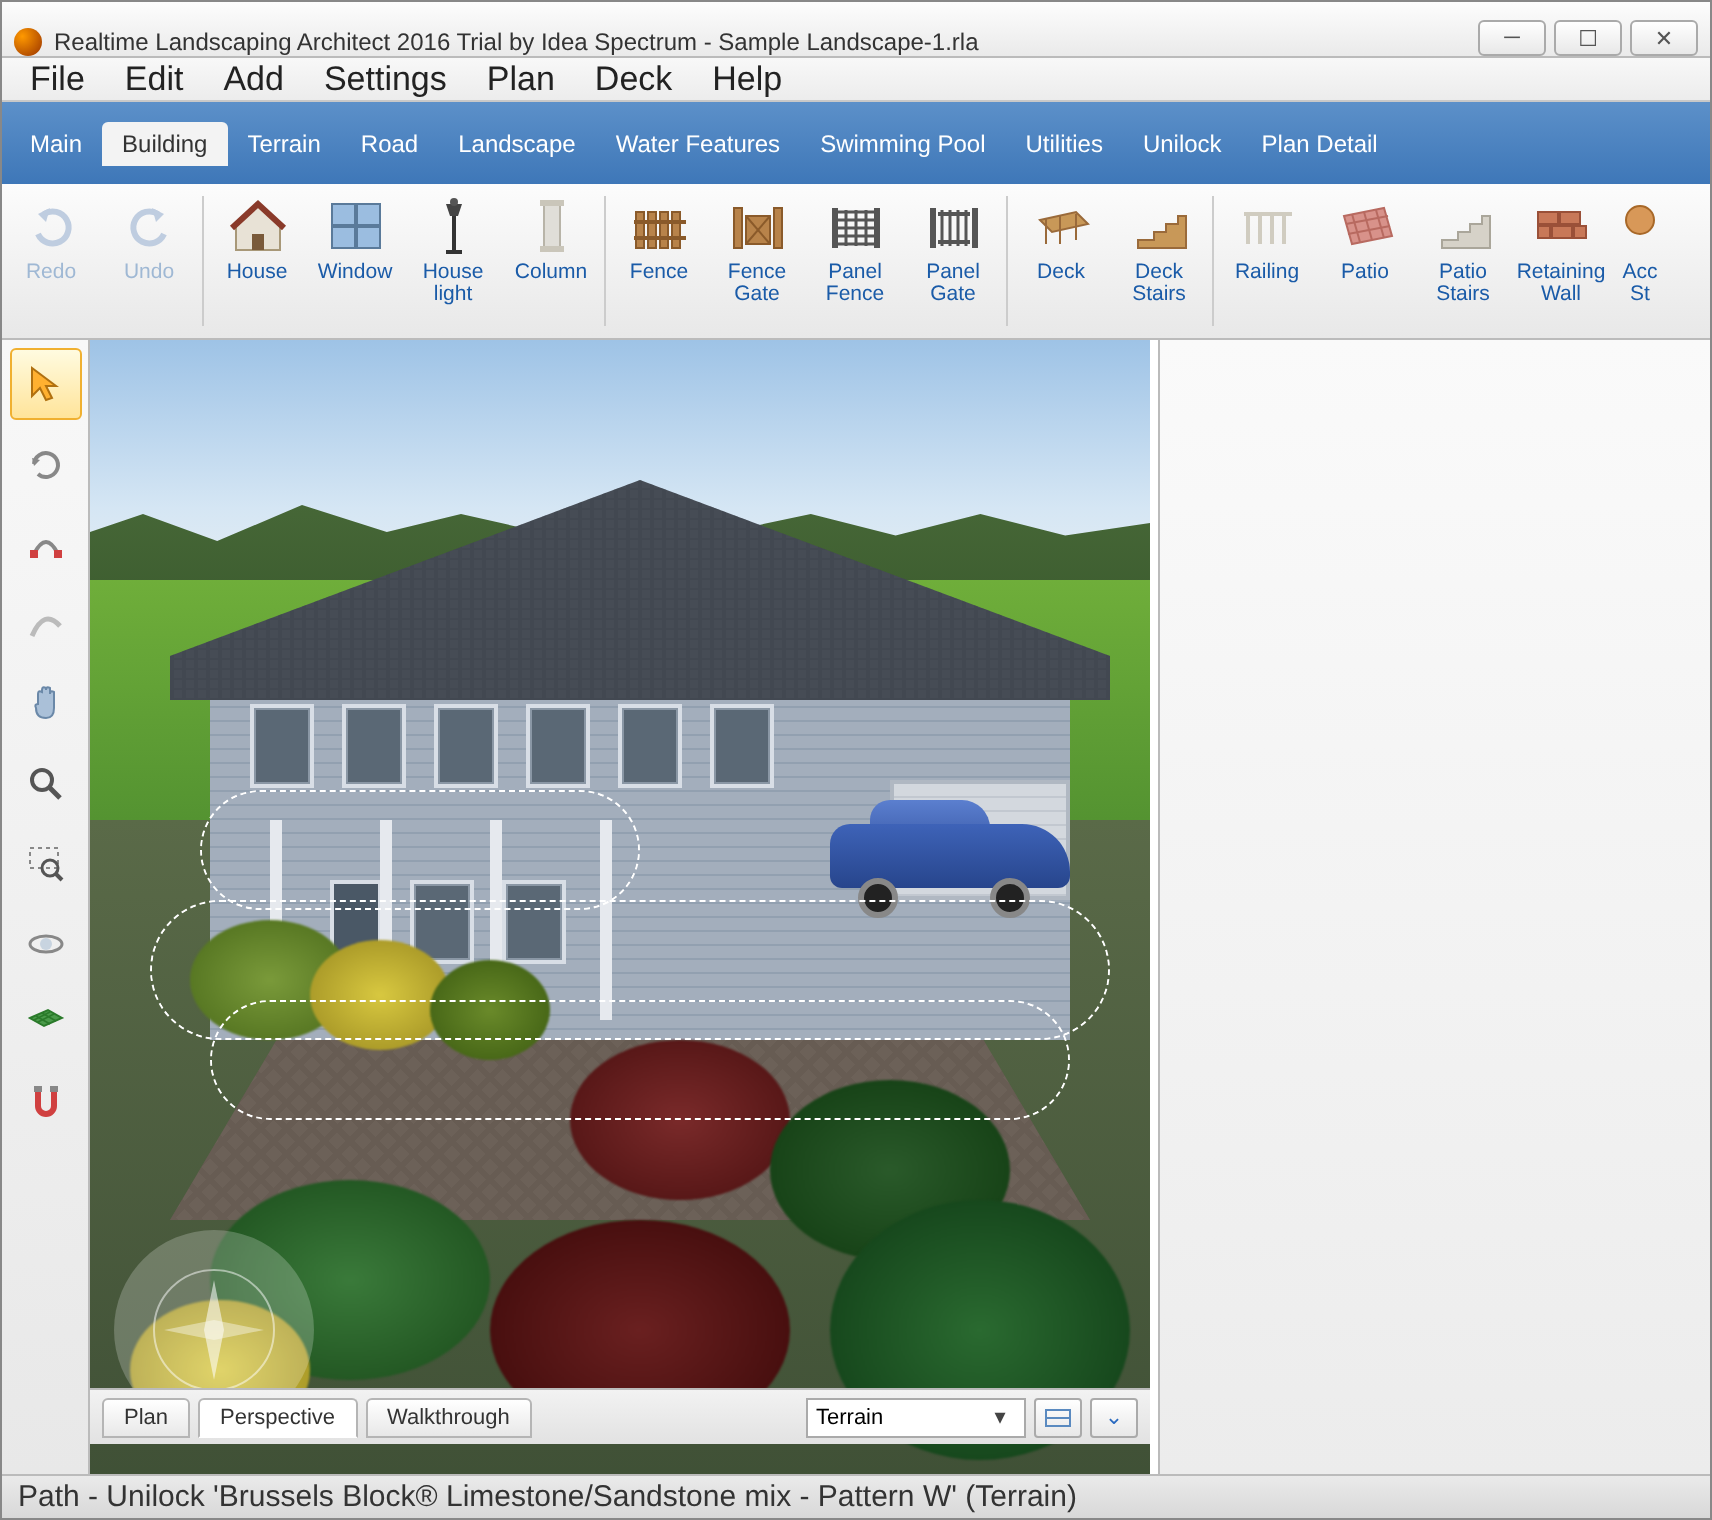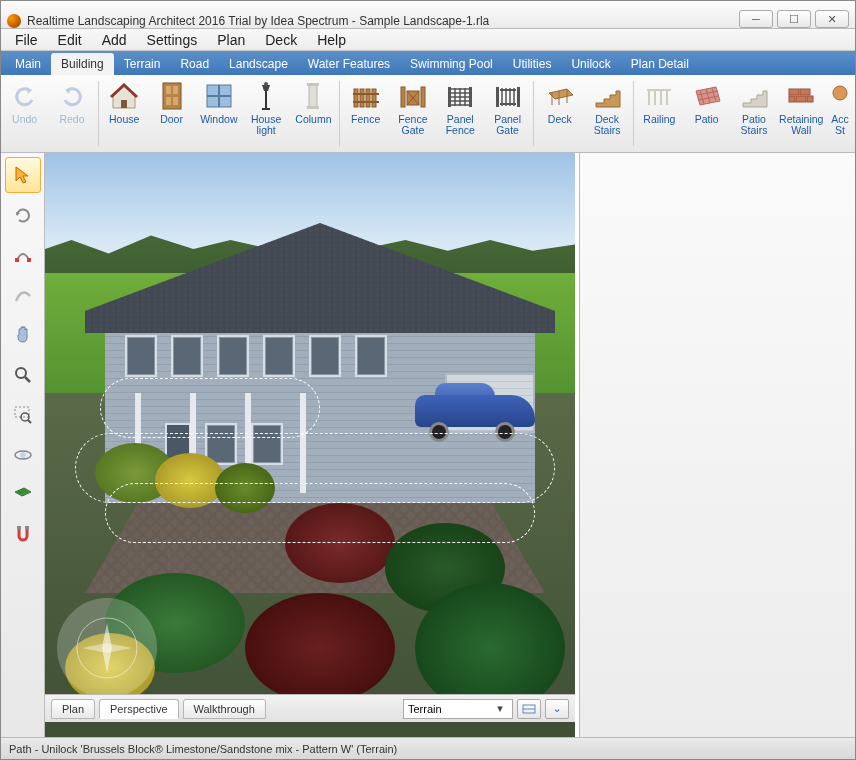--- a/index.html
+++ b/index.html
@@ -3,23 +3,23 @@
 <meta charset="utf-8">
 <style>
 * { box-sizing: border-box; margin: 0; padding: 0; font-family: "Segoe UI", Tahoma, sans-serif; }
 html, body { width: 856px; height: 760px; overflow: hidden; background: #ddd; }
 .window { width: 856px; height: 760px; background: #f0f0f0; border: 1px solid #888; display: flex; flex-direction: column; }
 .titlebar { height: 28px; background: linear-gradient(#fdfdfd,#eaeaea); border-bottom: 1px solid #bbb; display: flex; align-items: flex-end; padding: 0 6px; font-size: 12px; color: #333; }
 .titlebar .app-icon { width: 14px; height: 14px; border-radius: 50%; background: radial-gradient(circle at 30% 30%, #f90, #930); margin-right: 6px; }
 .titlebar .title { flex: 1; }
 .titlebar .winbtns { display: flex; gap: 4px; }
 .titlebar .winbtn { width: 34px; height: 18px; border: 1px solid #aaa; border-radius: 3px; background: linear-gradient(#fff,#e8e8e8); display: flex; align-items: center; justify-content: center; font-size: 11px; color: #555; cursor: pointer; }
-.menubar { height: 22px; background: linear-gradient(#f8f8f8,#ececec); border-bottom: 1px solid #c8c8c8; display: flex; align-items: center; font-size: 14px; padding-left: 4px; }
+.menubar { height: 22px; background: linear-gradient(#f8f8f8,#ececec); border-bottom: 1px solid #c8c8c8; display: flex; align-items: center; font-size: 17px; padding-left: 4px; }
 .menuitem { padding: 2px 10px; color: #222; cursor: pointer; }
-.ribbon-tabs { height: 24px; background: linear-gradient(#5c90c9,#3e77b8); display: flex; align-items: flex-end; font-size: 12px; padding-left: 4px; }
+.ribbon-tabs { height: 41px; background: linear-gradient(#5c90c9,#3e77b8); display: flex; align-items: center; font-size: 12px; padding-left: 4px; }
 .rtab { padding: 4px 10px; color: #fff; cursor: pointer; border-radius: 3px 3px 0 0; }
 .rtab.active { background: #f3f3f3; color: #333; }
 .ribbon { height: 78px; background: linear-gradient(#fcfcfc,#e8e8e8); border-bottom: 1px solid #bbb; display: flex; align-items: stretch; overflow: hidden; padding: 2px 0; }
 .rbtn { width: 49px; display: flex; flex-direction: column; align-items: center; justify-content: flex-start; padding-top: 4px; cursor: pointer; font-size: 10.5px; color: #1a5ba8; text-align: center; line-height: 11px; }
 .rbtn .ico { width: 30px; height: 30px; margin-bottom: 3px; display: flex; align-items: center; justify-content: center; }
 .rsep { width: 1px; background: #ccc; margin: 4px 2px; }
 .rbtn.disabled { color: #9fb8d4; }
 .workarea { flex: 1; display: flex; background: #dcdcdc; position: relative; overflow: hidden; }
 .lefttools { width: 44px; background: linear-gradient(#f8f8f8,#e8e8e8); border-right: 1px solid #bbb; display: flex; flex-direction: column; align-items: center; padding-top: 4px; gap: 4px; }
 .ltool { width: 36px; height: 36px; border: 1px solid transparent; border-radius: 3px; display: flex; align-items: center; justify-content: center; cursor: pointer; font-size: 18px; color: #555; }
@@ -49,21 +49,21 @@
 .path::after{content:'';position:absolute;inset:0;background:repeating-linear-gradient(45deg,#5e544c 0 3px, transparent 3px 9px), repeating-linear-gradient(-45deg,#5e544c 0 3px, transparent 3px 9px); opacity:.35;}
 .dash { position: absolute; border: 1.5px dashed #fff; border-radius: 50%; background: transparent; }
 .compass { position: absolute; left: 12px; bottom: 45px; width: 100px; height: 100px; border-radius: 50%; background: rgba(255,255,255,.22); display: flex; align-items: center; justify-content: center; }
 .rightpanel { width: 276px; background: linear-gradient(#fafafa,#ececec); border-left: 1px solid #bbb; }
 .viewbar { position: absolute; left: 0; bottom: 15px; width: 530px; height: 28px; background: linear-gradient(#f2f2f2,#e2e2e2); border-top: 1px solid #bbb; display: flex; align-items: center; padding: 0 6px; gap: 4px; font-size: 11px; }
 .vtab { padding: 3px 10px; border: 1px solid #b5b5b5; background: linear-gradient(#fff,#e8e8e8); border-radius: 3px 3px 0 0; cursor: pointer; color: #333; }
 .vtab.active { background: #fff; border-bottom-color: #fff; }
 .dropdown { display: flex; align-items: center; border: 1px solid #aaa; background: #fff; height: 20px; padding: 0 4px; font-size: 11px; }
 .dropbtn { width: 16px; text-align: center; cursor: pointer; color: #444; }
 .iconbtn { width: 24px; height: 20px; border: 1px solid #aaa; background: linear-gradient(#fff,#e8e8e8); border-radius: 2px; display: flex; align-items: center; justify-content: center; cursor: pointer; font-size: 11px; }
-.statusbar { height: 22px; background: linear-gradient(#eaeaea,#d8d8d8); border-top: 1px solid #bbb; font-size: 11px; color: #333; display: flex; align-items: center; padding: 0 8px; }
+.statusbar { height: 22px; background: linear-gradient(#eaeaea,#d8d8d8); border-top: 1px solid #bbb; font-size: 15px; color: #333; display: flex; align-items: center; padding: 0 8px; }
 svg { display: block; }
 </style>
 </head>
 <body>
 
 <div class="window">
 
   <div class="titlebar">
     <div class="app-icon"></div>
     <div class="title">Realtime Landscaping Architect 2016 Trial by Idea Spectrum - Sample Landscape-1.rla</div>
@@ -94,57 +94,45 @@
     <div class="rtab">Swimming Pool</div>
     <div class="rtab">Utilities</div>
     <div class="rtab">Unilock</div>
     <div class="rtab">Plan Detail</div>
   </div>
 
   <div class="ribbon">
     <div class="rbtn disabled">
         <div class="ico">
           <svg width="26" height="26" viewBox="0 0 26 26">
+            <path d="M9 7 A8 8 0 1 1 6 17" fill="none" stroke="#bfcde0" stroke-width="3"></path>
+            <path d="M12 4 L6 7 L10 11 Z" fill="#bfcde0"></path>
+          </svg>
+        </div>
+        <span>Redo</span>
+      </div>
+    <div class="rbtn disabled">
+        <div class="ico">
+          <svg width="26" height="26" viewBox="0 0 26 26">
             <path d="M17 7 A8 8 0 1 0 20 17" fill="none" stroke="#bfcde0" stroke-width="3"></path>
             <path d="M14 4 L20 7 L16 11 Z" fill="#bfcde0"></path>
           </svg>
         </div>
         <span>Undo</span>
-      </div>
-    <div class="rbtn disabled">
-        <div class="ico">
-          <svg width="26" height="26" viewBox="0 0 26 26">
-            <path d="M9 7 A8 8 0 1 1 6 17" fill="none" stroke="#bfcde0" stroke-width="3"></path>
-            <path d="M12 4 L6 7 L10 11 Z" fill="#bfcde0"></path>
-          </svg>
-        </div>
-        <span>Redo</span>
       </div>
     <div class="rsep"></div>
     <div class="rbtn">
         <div class="ico">
           <svg width="30" height="28" viewBox="0 0 30 28">
             <path d="M4 14 L15 4 L26 14 L26 26 L4 26 Z" fill="#e8e2d6" stroke="#a89878"></path>
             <path d="M2 15 L15 3 L28 15" fill="none" stroke="#8a3a2a" stroke-width="3"></path>
             <rect x="12" y="18" width="6" height="8" fill="#7a5a3a"></rect>
           </svg>
         </div>
         <span>House</span>
-      </div>
-    <div class="rbtn">
-        <div class="ico">
-          <svg width="22" height="30" viewBox="0 0 22 30">
-            <rect x="2" y="2" width="18" height="26" fill="#b8834a" stroke="#7a5528"></rect>
-            <rect x="5" y="5" width="5" height="8" fill="#d6a86a"></rect>
-            <rect x="12" y="5" width="5" height="8" fill="#d6a86a"></rect>
-            <rect x="5" y="16" width="5" height="8" fill="#d6a86a"></rect>
-            <rect x="12" y="16" width="5" height="8" fill="#d6a86a"></rect>
-          </svg>
-        </div>
-        <span>Door</span>
       </div>
     <div class="rbtn">
         <div class="ico">
           <svg width="28" height="26" viewBox="0 0 28 26">
             <rect x="2" y="2" width="24" height="22" fill="#9bbde0" stroke="#5a7a9a"></rect>
             <line x1="14" y1="2" x2="14" y2="24" stroke="#5a7a9a" stroke-width="2"></line>
             <line x1="2" y1="13" x2="26" y2="13" stroke="#5a7a9a" stroke-width="2"></line>
           </svg>
         </div>
         <span>Window</span>

